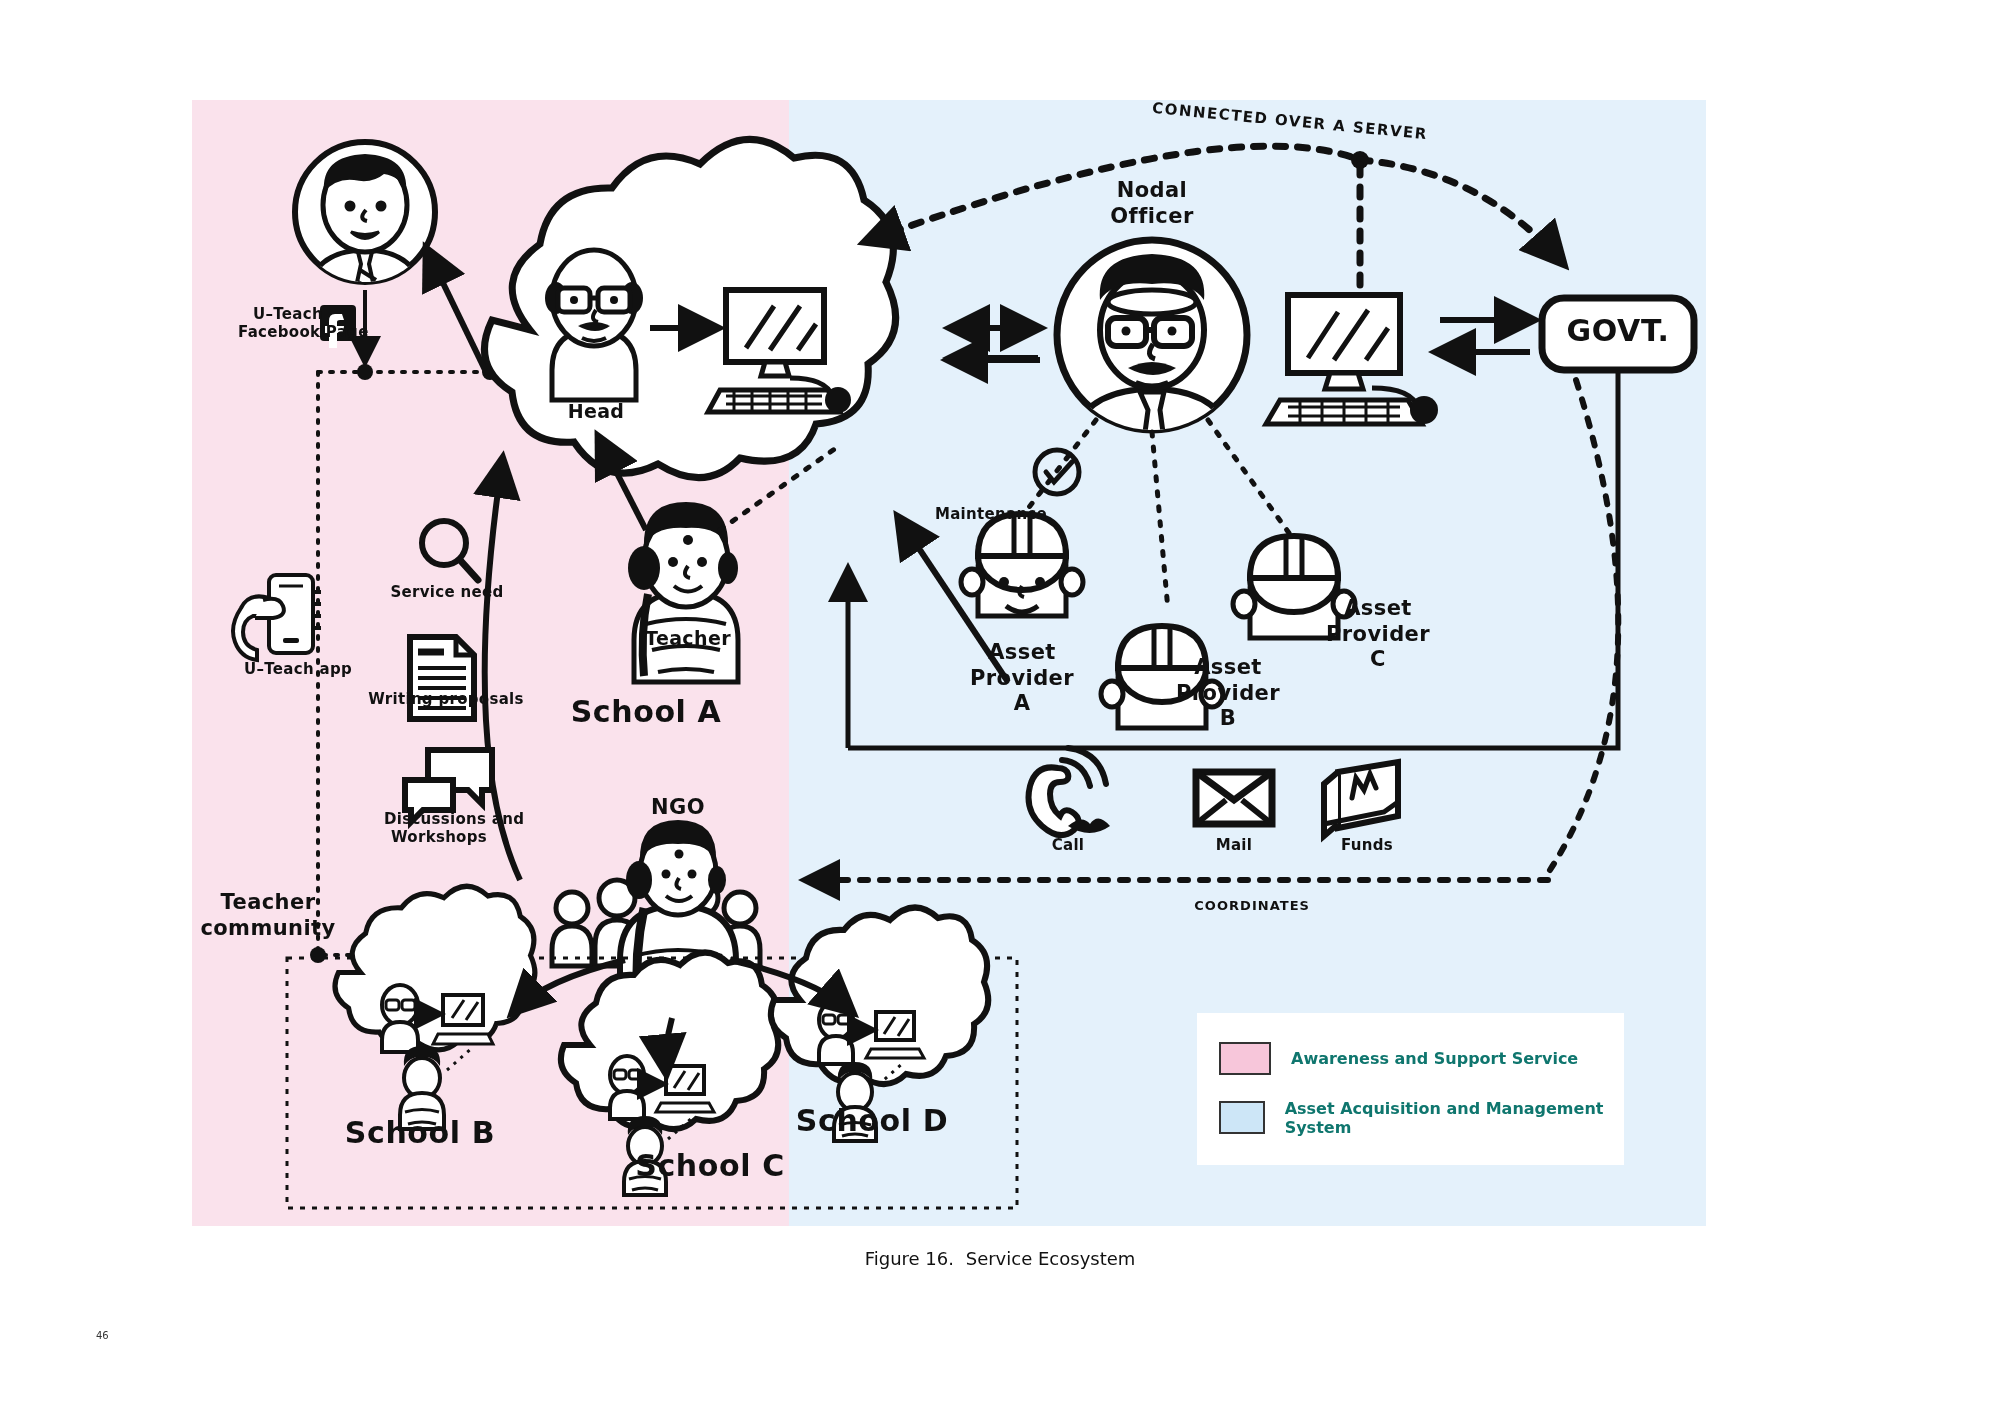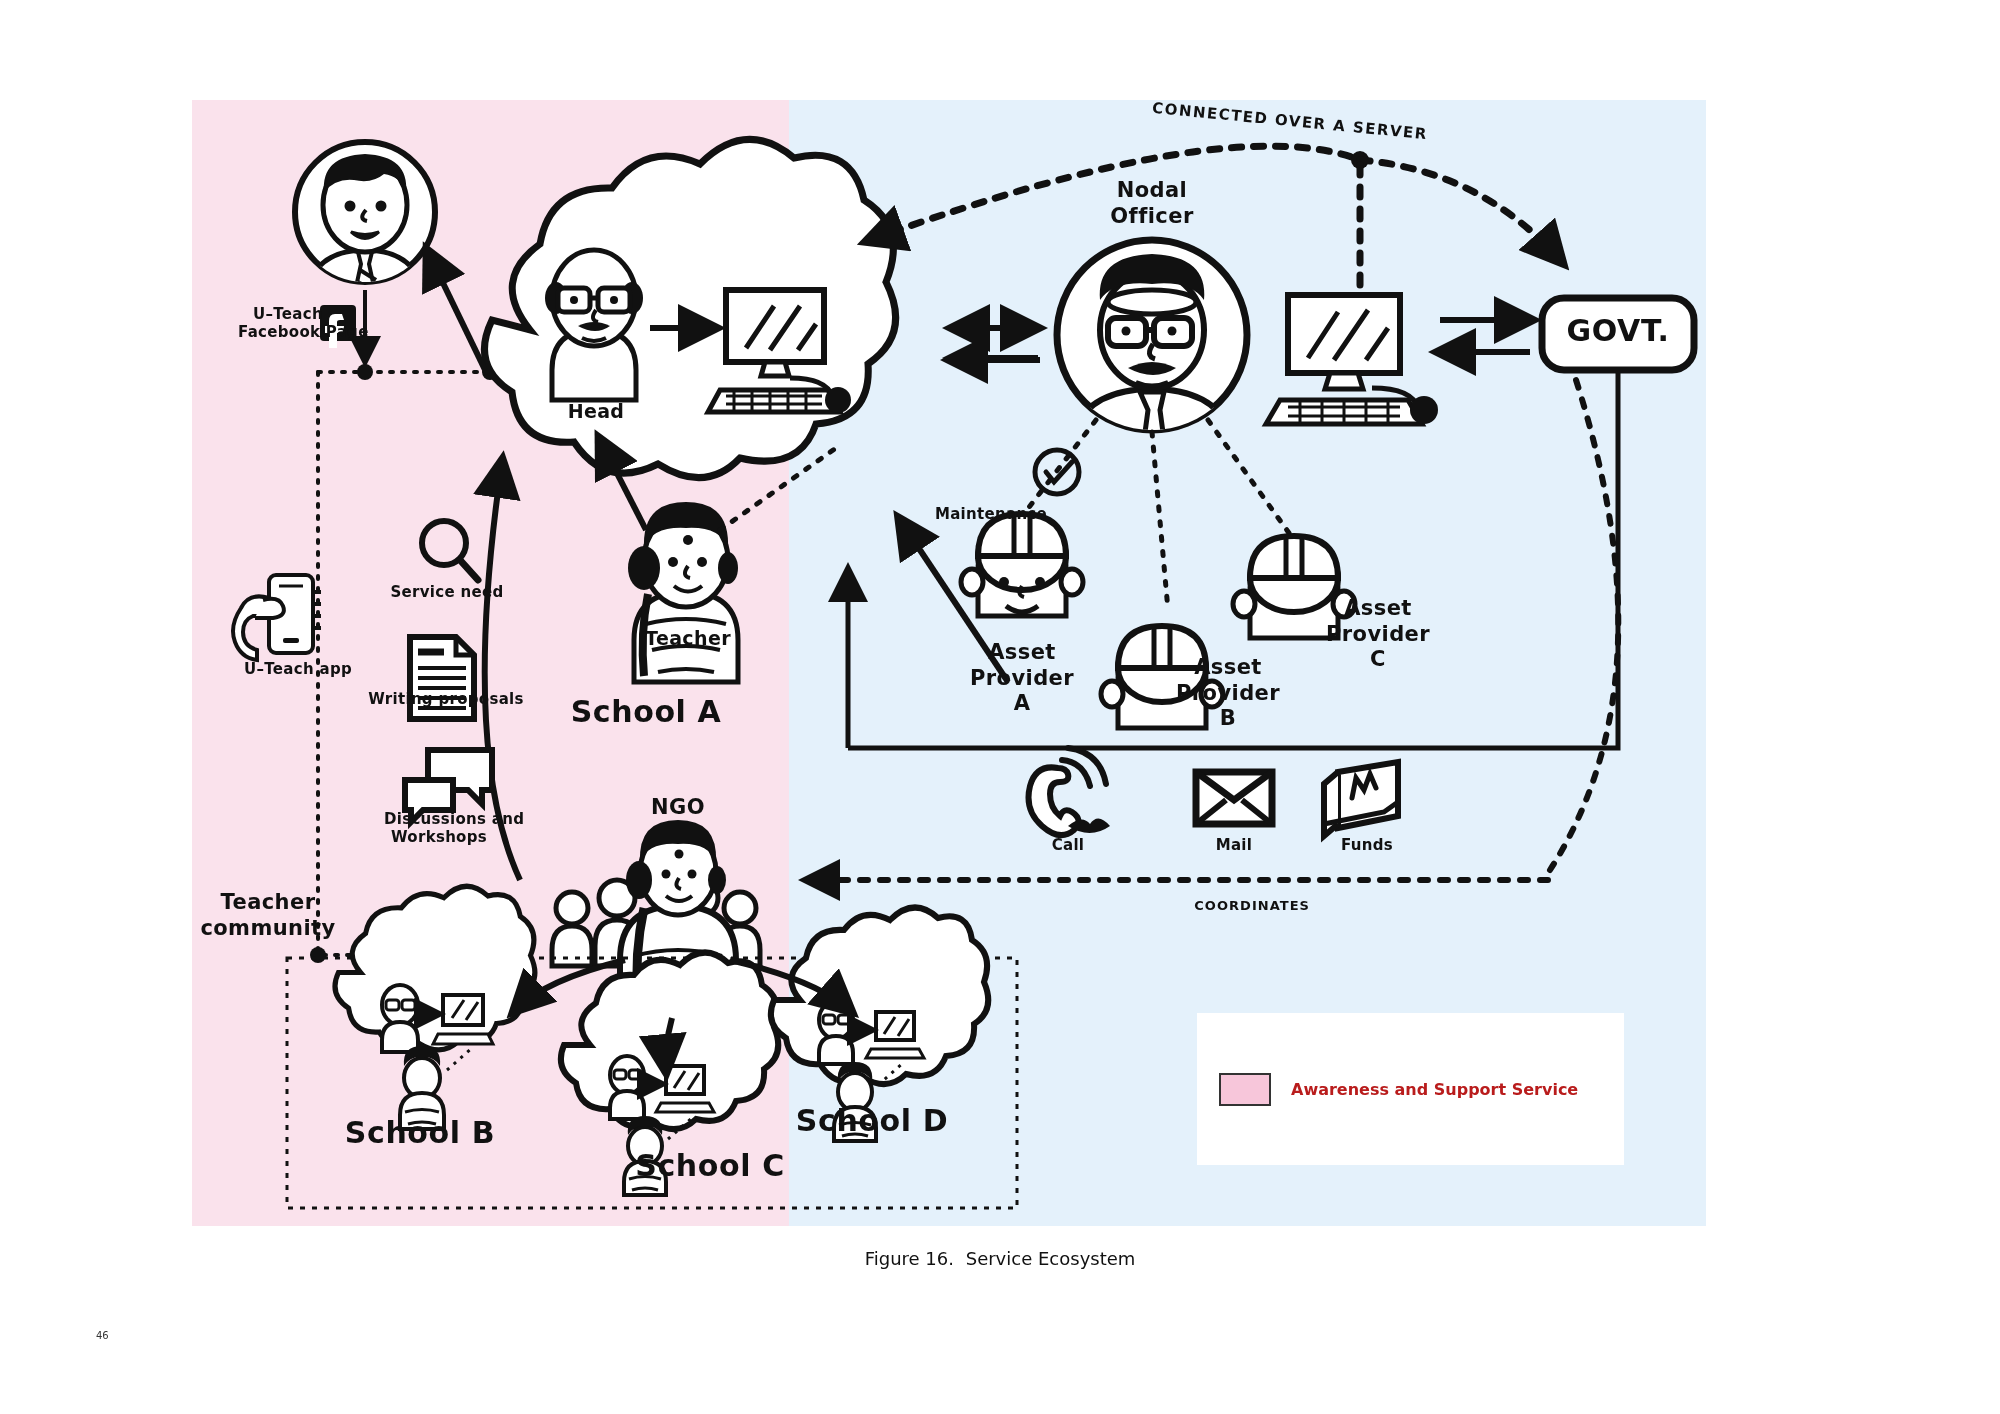--- a/index.html
+++ b/index.html
@@ -48,21 +48,21 @@
     position: absolute;
     left: 1197px; top: 1013px; width: 427px; height: 152px;
     background: #ffffff;
     display: flex; flex-direction: column;
     justify-content: center;
     gap: 24px;
     padding-left: 22px;
   }
   .legend-row { display: flex; align-items: center; gap: 20px; }
   .swatch { width: 52px; height: 33px; border: 2px solid #333; }
-  .legend-text { font-size: 16px; font-weight: 700; color: #b91c1c; }
+  .legend-text { font-size: 16px; font-weight: 700; color: #0f766e; }
 
   
   #caption {
     position: absolute; left: 0; top: 1248px; width: 2000px;
     text-align: center; font-size: 18px; color: #111;
   }
   #caption b { font-weight: 400; }
   #pagenum {
     position: absolute; left: 96px; top: 1330px;
     font-size: 10px; color: #333;
@@ -464,20 +464,24 @@
   <div class="lbl small" style="left:1038px; top:836px; width:60px;">Call</div>
   <div class="lbl small" style="left:1204px; top:836px; width:60px;">Mail</div>
   <div class="lbl small" style="left:1332px; top:836px; width:70px;">Funds</div>
   <div class="lbl tiny" style="left:1090px; top:898px; width:220px;text-align:right;">COORDINATES</div>
 
   <div id="legend">
     <div class="legend-row">
       <span class="swatch" id="sw0" style="background: rgb(247, 198, 218);"></span>
       <span class="legend-text">Awareness and Support Service</span>
     </div>
+    <div class="legend-row">
+      <span class="swatch" id="sw1" style="background: rgb(205, 230, 247);"></span>
+      <span class="legend-text">Asset Acquisition and Management System</span>
+    </div>
   </div>
 
   <div id="caption">
     <b style="margin-right: 6px;">Figure 16.</b>
     <span>Service Ecosystem</span>
   </div>
   <div id="pagenum">46</div>
 
 </div>
 

